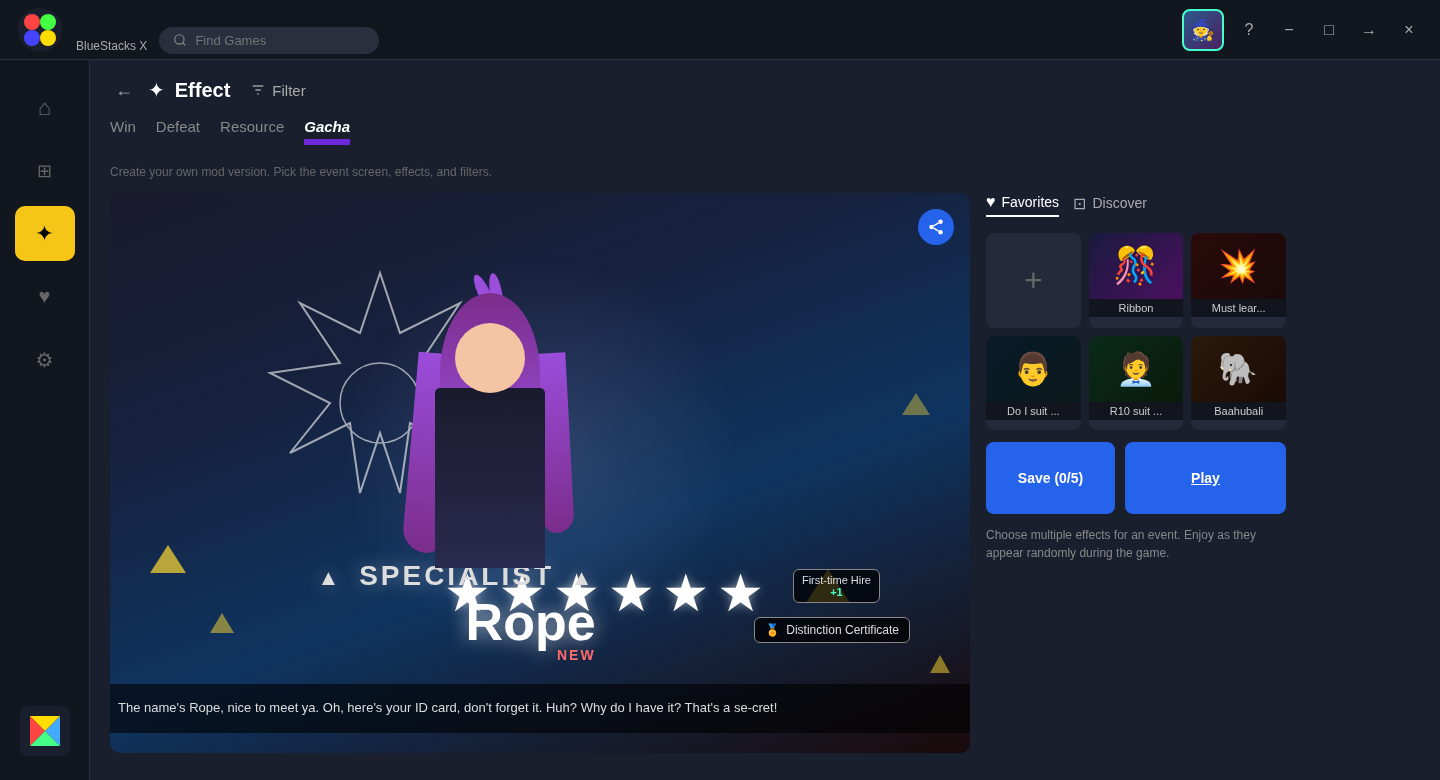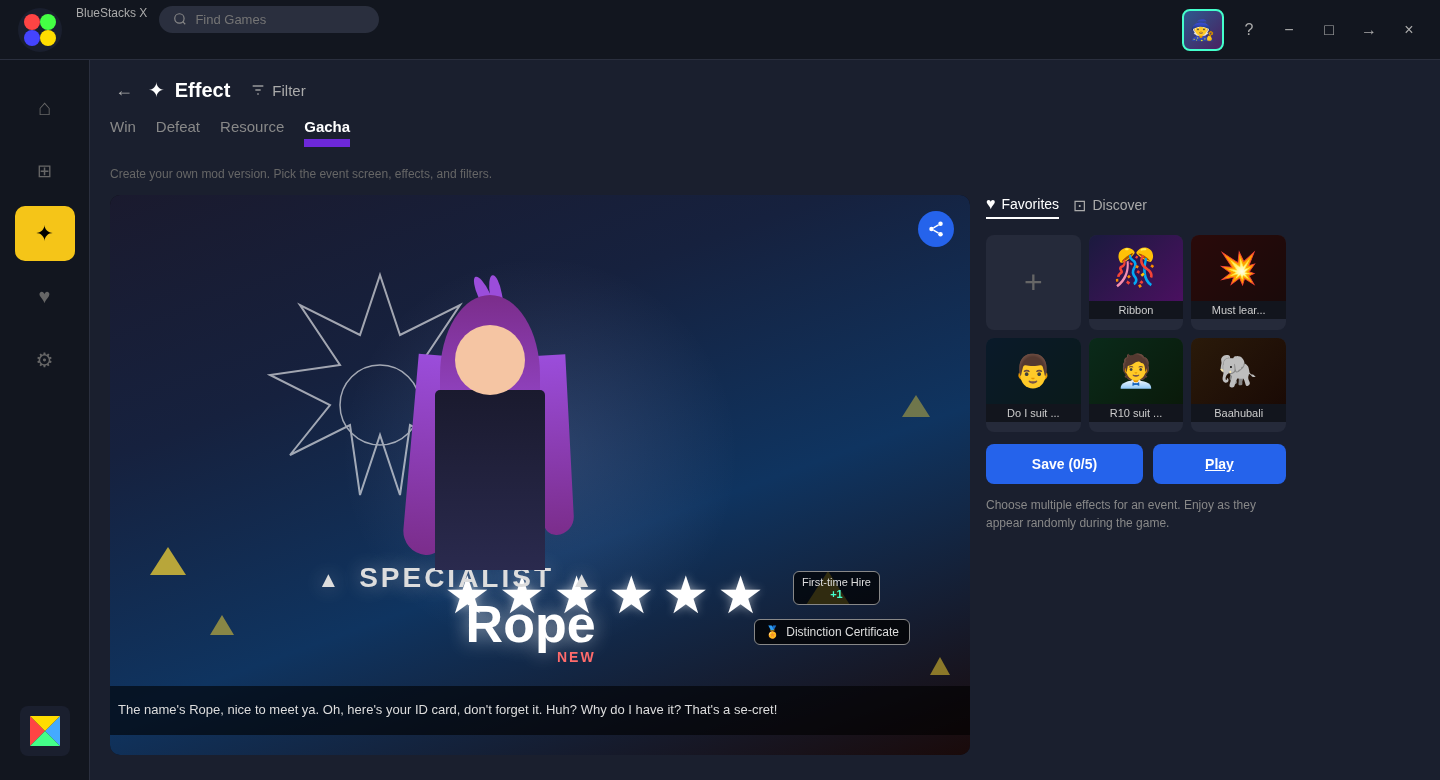--- a/index.html
+++ b/index.html
@@ -17,21 +17,21 @@
       height: 60px;
       background: #12161f;
       display: flex;
       align-items: center;
       justify-content: space-between;
       padding: 0 16px;
       border-bottom: 1px solid #2a2f3e;
     }
     .title-bar-left {
       display: flex;
-      align-items: flex-start;
+      align-items: flex-end;
       gap: 12px;
     }
     .bluestacks-logo {
       width: 48px;
       height: 48px;
     }
     .bluestacks-name {
       font-size: 12px;
       color: #aaa;
       line-height: 1.2;
@@ -174,21 +174,22 @@
     .tab {
       font-size: 15px;
       color: #888;
       cursor: pointer;
       padding-bottom: 4px;
       border-bottom: 2px solid transparent;
     }
     .tab.active {
       color: #fff;
       font-weight: 700;
-      border-bottom: 8px solid #6d28d9;
+      border-bottom: 6px solid #6d28d9;
+      font-style: italic;
     }
 
     .subtitle {
       font-size: 12px;
       color: #666;
       margin-bottom: 14px;
     }
 
     
     .content-layout {
@@ -427,21 +428,21 @@
       background: #2563eb;
       border: none;
       border-radius: 8px;
       color: #fff;
       font-size: 14px;
       font-weight: 600;
       cursor: pointer;
     }
     .btn-play {
       flex: 1;
-      padding: 0;
+      padding: 28px;
       background: #2563eb;
       border: none;
       border-radius: 8px;
       color: #fff;
       font-size: 14px;
       font-weight: 600;
       cursor: pointer;
       text-decoration: underline;
     }
 

